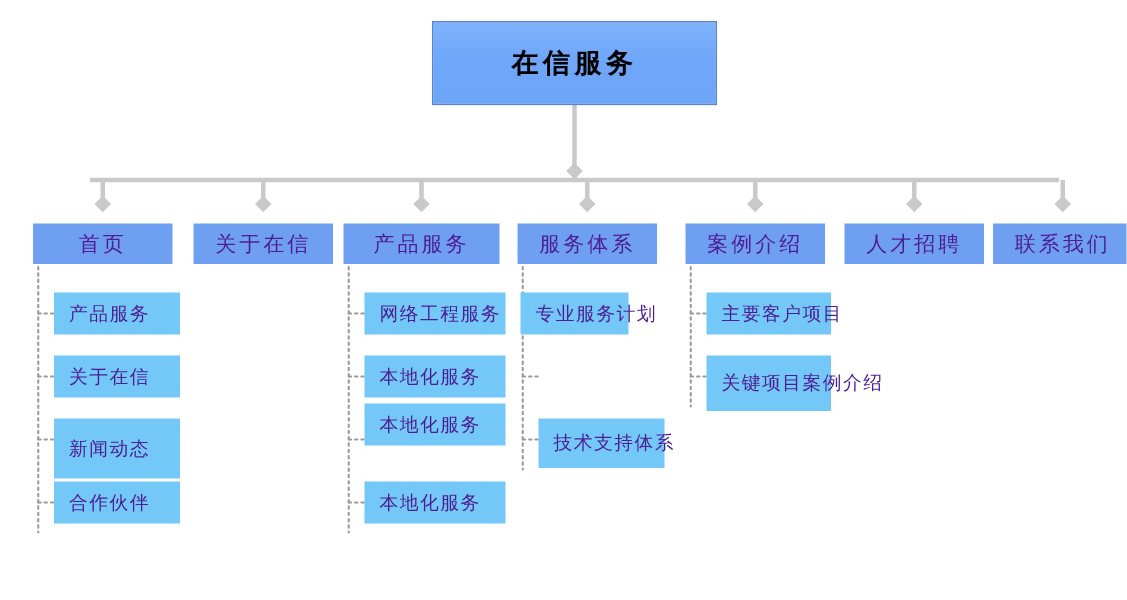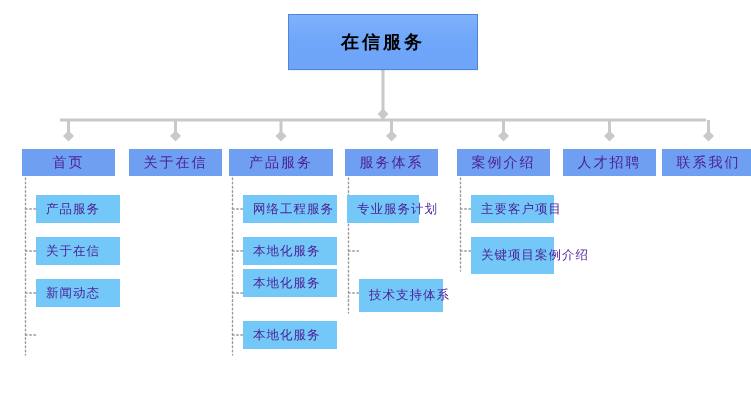--- a/index.html
+++ b/index.html
@@ -106,21 +106,22 @@
       <line x1="460.5" y1="178" x2="460.5" y2="271" stroke="#9a9a9a" stroke-width="1.4" stroke-dasharray="1.6,2.6" stroke-linecap="round"></line>
       <line x1="609.5" y1="120" x2="609.5" y2="138" stroke="#c9c9c9" stroke-width="3"></line>
       <polygon points="609.5,130.5 615,136 609.5,141.5 604,136" fill="#c9c9c9"></polygon>
       <line x1="708.5" y1="120" x2="708.5" y2="138" stroke="#c9c9c9" stroke-width="3"></line>
       <polygon points="708.5,130.5 714,136 708.5,141.5 703,136" fill="#c9c9c9"></polygon>
     </svg>
 <div class="node node-root" style="left: 288px; top: 14px; width: 190px; height: 56px;">在信服务</div>
     <div class="node node-l2" style="left: 22px; top: 149px; width: 93px; height: 27px;">首页</div>
     <div class="node node-l3" style="left: 36px; top: 195px; width: 84px; height: 28px;">产品服务</div>
     <div class="node node-l3" style="left: 36px; top: 237px; width: 84px; height: 28px;">关于在信</div>
-    <div class="node node-l3" style="left: 36px; top: 279px; width: 84px; height: 28px;">新闻动态</div>
+    <div class="node node-l3" style="left: 36px; top: 279px; width: 84px; height: 40px;">新闻动态</div>
+    <div class="node node-l3" style="left: 36px; top: 321px; width: 84px; height: 28px;">合作伙伴</div>
     <div class="node node-l2" style="left: 129px; top: 149px; width: 93px; height: 27px;">关于在信</div>
     <div class="node node-l2" style="left: 229px; top: 149px; width: 104px; height: 27px;">产品服务</div>
     <div class="node node-l3" style="left: 243px; top: 195px; width: 94px; height: 28px;">网络工程服务</div>
     <div class="node node-l3" style="left: 243px; top: 237px; width: 94px; height: 28px;">本地化服务</div>
     <div class="node node-l3" style="left: 243px; top: 269px; width: 94px; height: 28px;">本地化服务</div>
     <div class="node node-l3" style="left: 243px; top: 321px; width: 94px; height: 28px;">本地化服务</div>
     <div class="node node-l2" style="left: 345px; top: 149px; width: 93px; height: 27px;">服务体系</div>
     <div class="node node-l3" style="left: 347px; top: 195px; width: 72px; height: 28px;">专业服务计划</div>
     <div class="node node-l3" style="left: 359px; top: 279px; width: 84px; height: 33px;">技术支持体系</div>
     <div class="node node-l2" style="left: 457px; top: 149px; width: 93px; height: 27px;">案例介绍</div>

